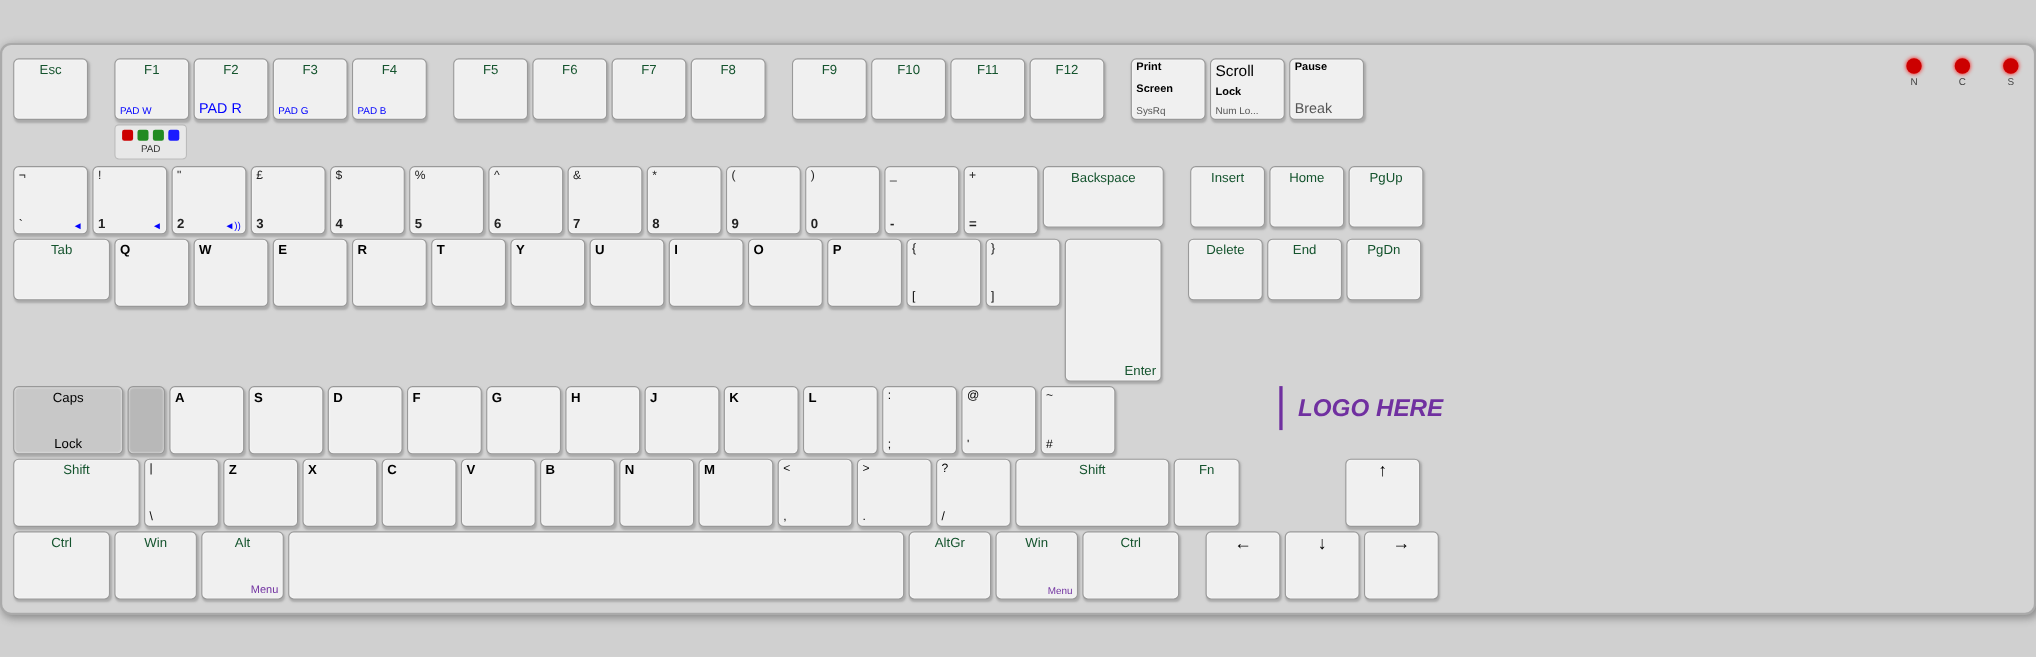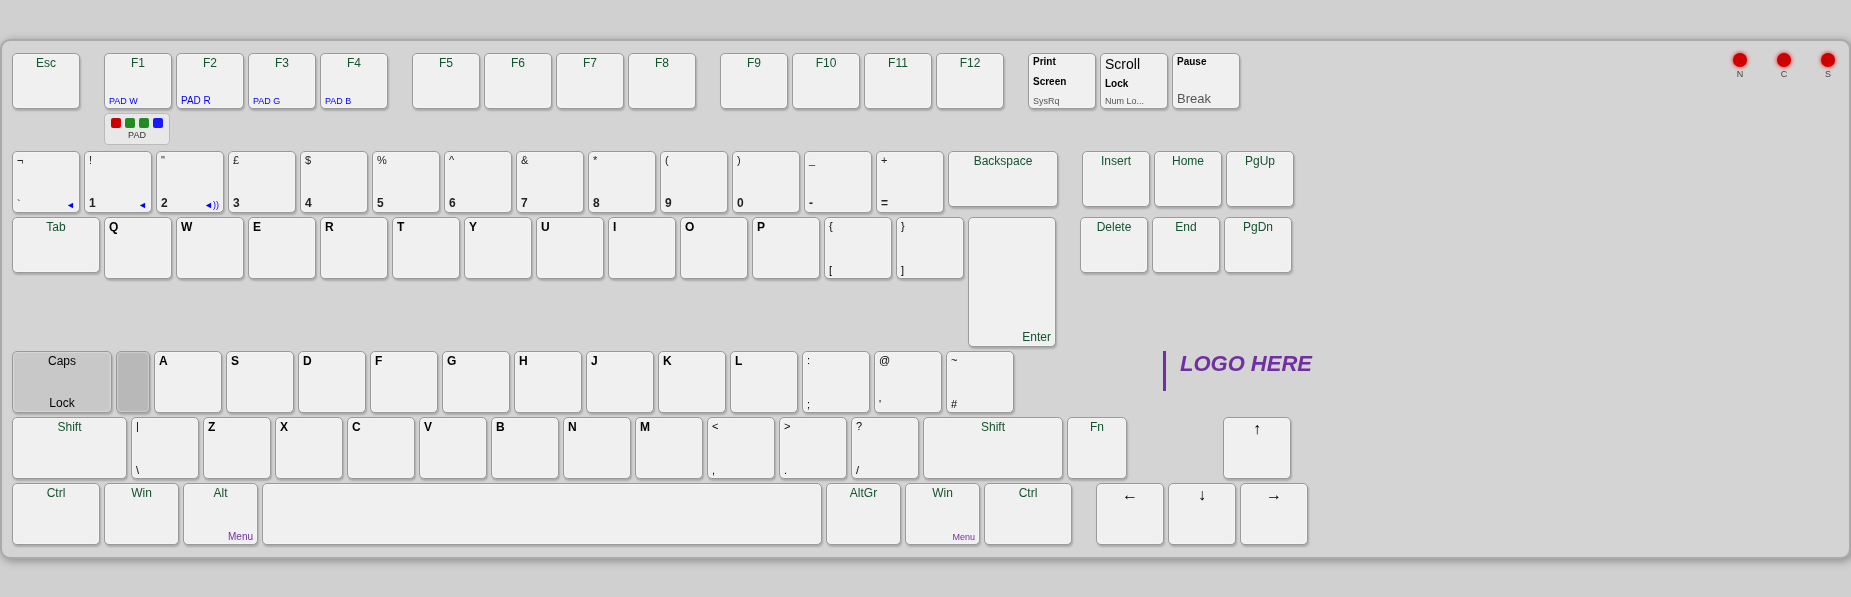--- a/index.html
+++ b/index.html
@@ -98,21 +98,21 @@
       <span class="key-label">Esc</span>
     </div>
     <div class="gap-section"></div>
 
     <div class="key" style="min-width:68px">
       <span class="key-label">F1</span>
       <span class="key-label-blue" style="font-size:9px">PAD W</span>
     </div>
     <div class="key" style="min-width:68px">
       <span class="key-label">F2</span>
-      <span class="key-label-blue" style="font-size:10px">PAD R</span>
+      <span class="key-label-blue" style="font-size:13px">PAD R</span>
     </div>
     <div class="key" style="min-width:68px">
       <span class="key-label">F3</span>
       <span class="key-label-blue" style="font-size:9px">PAD G</span>
     </div>
     <div class="key" style="min-width:68px">
       <span class="key-label">F4</span>
       <span class="key-label-blue" style="font-size:9px">PAD B</span>
     </div>
     <div class="gap-section"></div>
@@ -405,21 +405,21 @@
 
     <div class="key" style="min-width:68px;min-height:62px;">
       <div><span style="font-size:11px;">~</span></div>
       <div><span style="font-size:11px;">#</span></div>
     </div>
 
     <div style="min-width:88px;"></div>
     <div class="gap-section"></div>
 
     <div style="display:flex;flex-direction:column;align-items:center;justify-content:center;min-width:215px;">
-      <div style="display:flex;gap:6px;">
+      <div style="display:flex;align-items:center;gap:6px;">
         <div style="width:3px;height:40px;background:#7030a0;"></div>
         <span class="logo-text" style="border-left:none;">LOGO HERE</span>
       </div>
     </div>
   </div>
 
   <div class="row">
     <div class="key w-shift-l" style="min-width:115px;min-height:62px;">
       <span class="key-label">Shift</span>
     </div>

